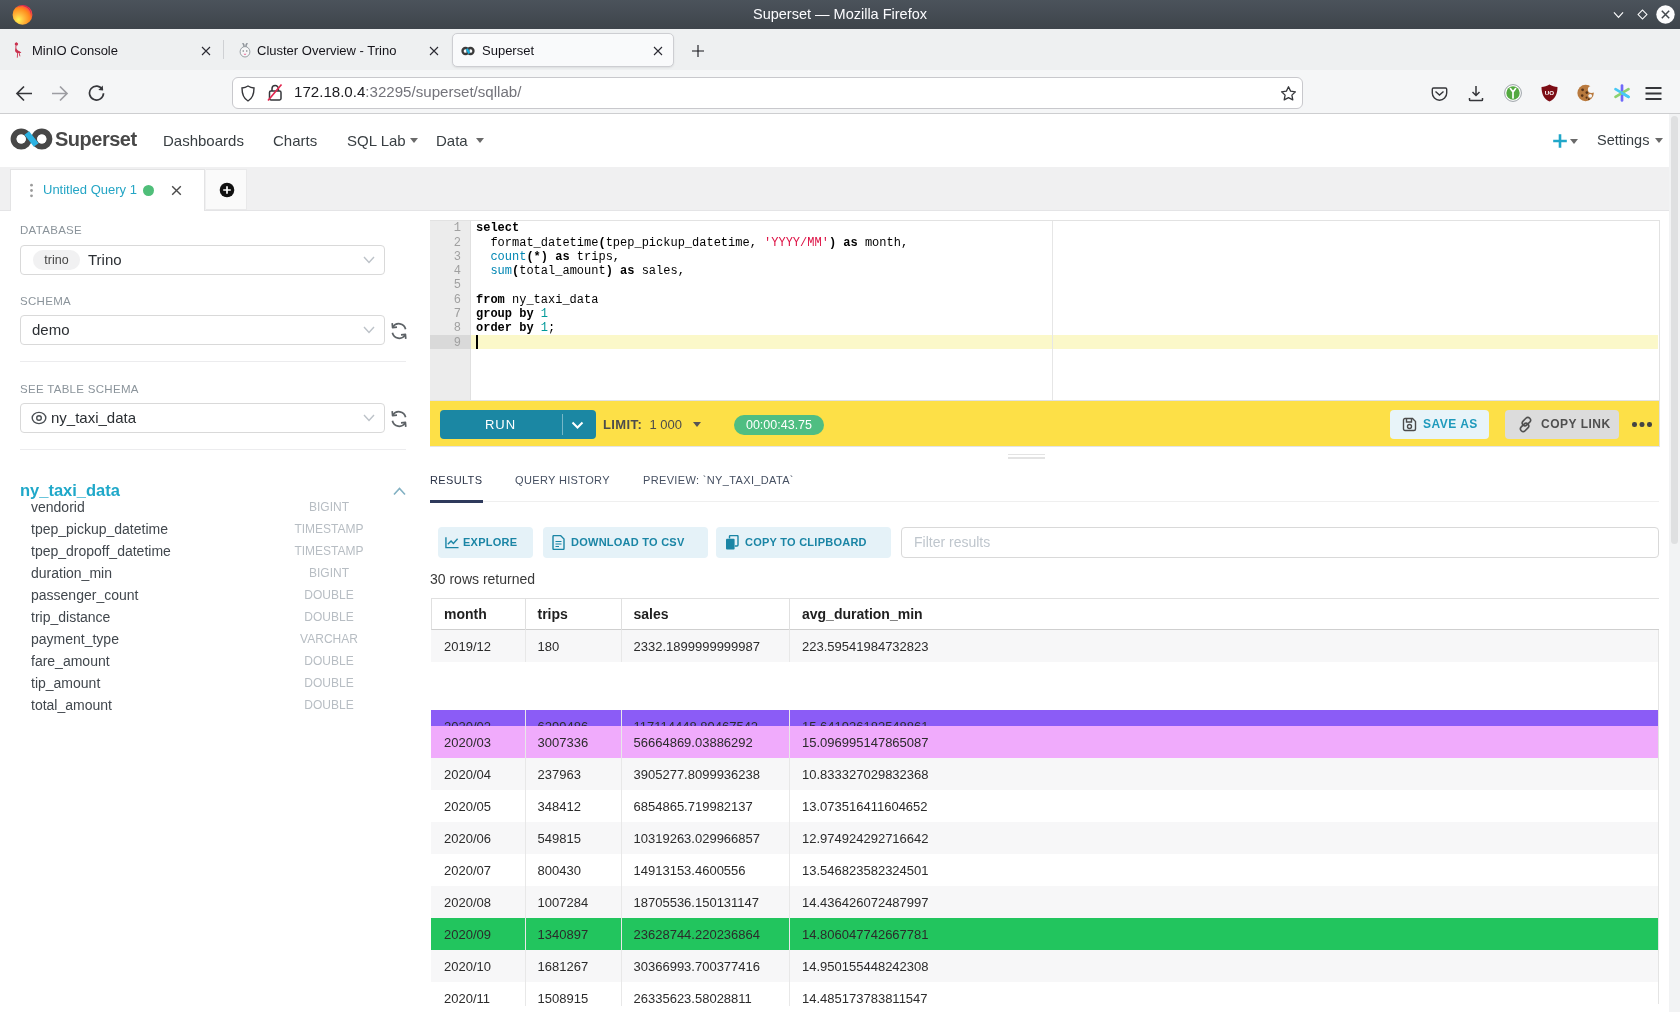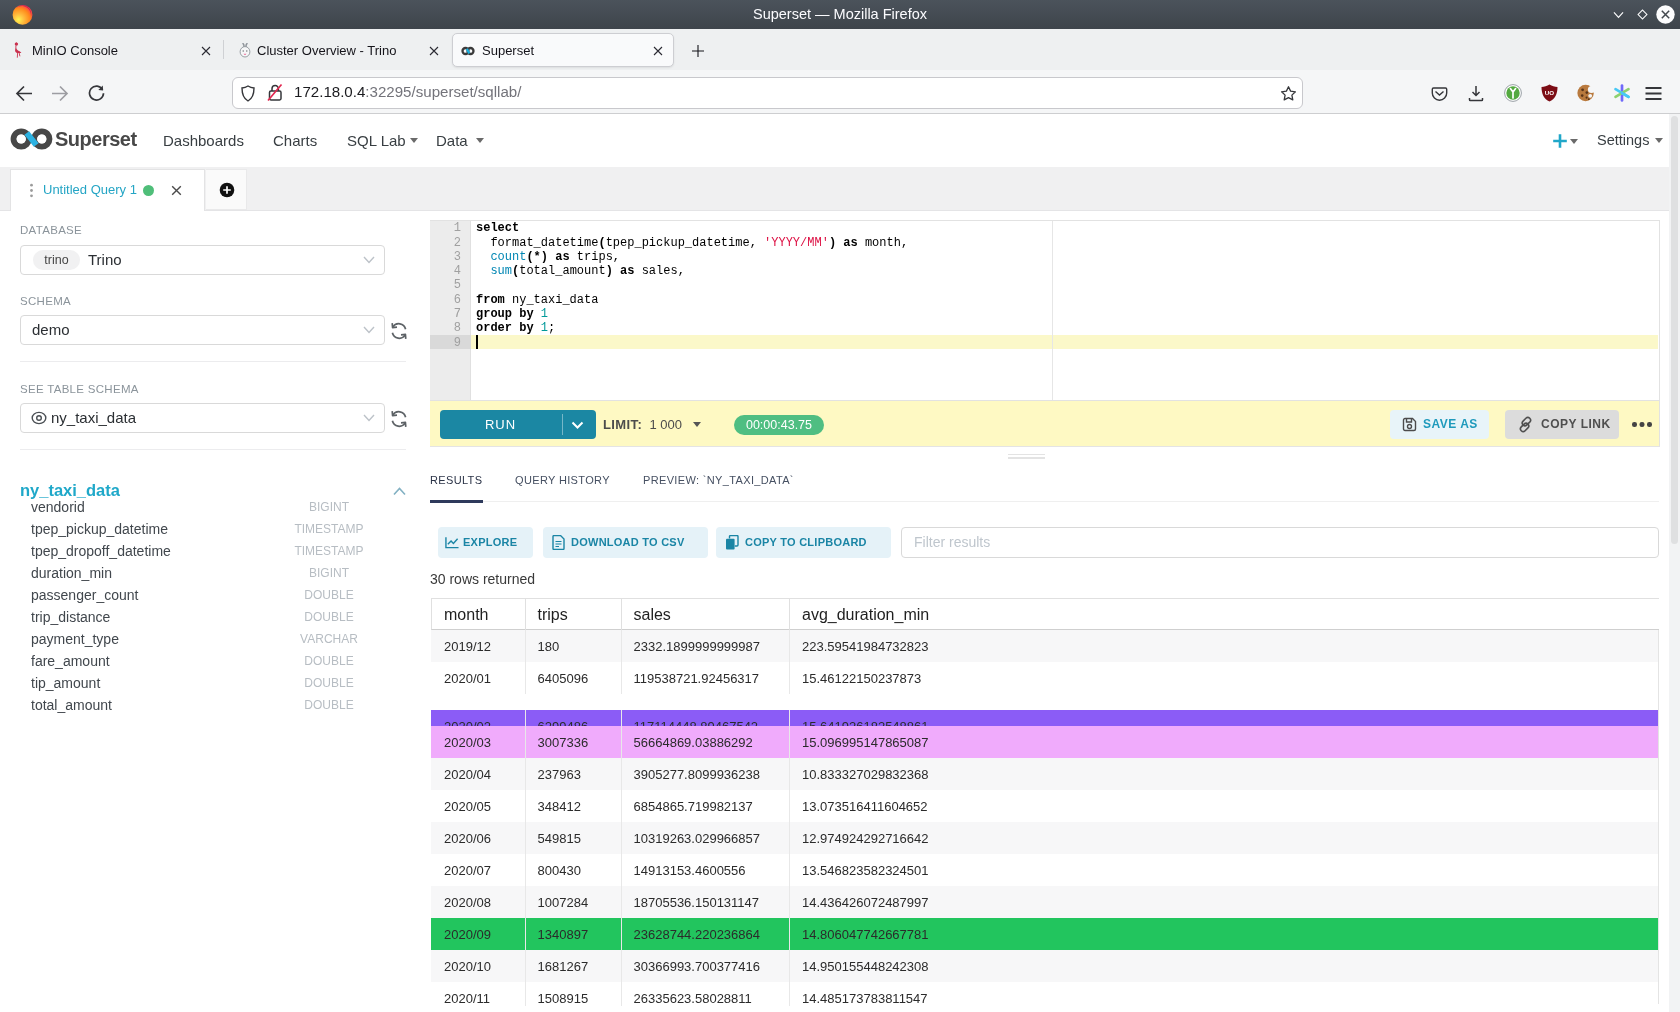--- a/index.html
+++ b/index.html
@@ -34,26 +34,26 @@
     border-top:1px solid #e2e2e2; border-right:1px solid #e2e2e2; border-bottom:1px solid #e2e2e2; background:#fff; }
   #gutter { left:0; top:0; width:41px; height:179px; background:#ececec; border-right:1px solid #e0e0e0; }
   .lnum { position:absolute; left:0; width:31px; text-align:right;
     font-family:"Liberation Mono", monospace; font-size:12px; color:#a0a0a0; line-height:14.3px; }
   .codeline { position:absolute; left:46px; font-family:"Liberation Mono", monospace;
     font-size:12px; line-height:14.3px; color:#000; white-space:pre; }
   .kw { font-weight:bold; }
   .fn { color:#0086b3; }
   .str { color:#dd1144; }
   .num { color:#009999; }
-  #sqltoolbar { left:430px; top:401px; width:1230px; height:46px; background:#fef9c3;
+  #sqltoolbar { left:430px; top:401px; width:1230px; height:46px; background:#fde047;
     border-bottom:1px solid #e4e4e4; border-right:1px solid #e2e2e2;}
   .rtab { position:absolute; font-size:11px; color:#465062; letter-spacing:.35px; }
   .abtn { position:absolute; top:527px; height:31px; background:#e5f2f8; border-radius:4px;
     color:#1a85a5; font-weight:bold; font-size:11px; letter-spacing:.25px; }
-  .th { position:absolute; top:598px; height:32px; line-height:33px; font-weight:normal; font-size:16px; color:#1f1f1f; }
+  .th { position:absolute; top:598px; height:32px; line-height:33px; font-weight:bold; font-size:14px; color:#1f1f1f; }
   .trow { position:absolute; left:431px; width:1228px; height:32px; }
   .td { position:absolute; top:0; height:32px; line-height:34px; font-size:13px; color:#2b2b2b; }
   .cdiv { position:absolute; top:0; width:1px; height:32px; background:#e8e8e8; }
 </style>
 </head>
 <body>
 <div id="root" class="abs" style="left:0;top:0;width:1680px;height:1012px;">
 <div id="titlebar" class="abs">
 <svg class="abs" style="left:12px;top:4px" width="21" height="21" viewBox="0 0 21 21">
  <defs>
@@ -373,29 +373,20 @@
 <div class="abs" style="left:431px;top:630px;width:1228px;height:376px;overflow:hidden">
 <div class="trow" style="left:0;top:0px;background:#f7f7f8">
 <div class="td" style="left:13.0px">2019/12</div>
 <div class="td" style="left:106.5px">180</div>
 <div class="td" style="left:202.5px">2332.1899999999987</div>
 <div class="td" style="left:371.0px">223.59541984732823</div>
 <div class="cdiv" style="left:93.5px"></div>
 <div class="cdiv" style="left:189.5px"></div>
 <div class="cdiv" style="left:358.4px"></div>
 </div>
-<div class="trow" style="left:0;top:32px;background:#ffffff">
-<div class="td" style="left:13.0px">2020/01</div>
-<div class="td" style="left:106.5px">6405096</div>
-<div class="td" style="left:202.5px">119538721.92456317</div>
-<div class="td" style="left:371.0px">15.46122150237873</div>
-<div class="cdiv" style="left:93.5px"></div>
-<div class="cdiv" style="left:189.5px"></div>
-<div class="cdiv" style="left:358.4px"></div>
-</div>
 <div class="trow" style="left:0;top:80px;background:#8b5cf6">
 <div class="td" style="left:13.0px">2020/02</div>
 <div class="td" style="left:106.5px">6299486</div>
 <div class="td" style="left:202.5px">117114448.89467542</div>
 <div class="td" style="left:371.0px">15.641926182548861</div>
 <div class="cdiv" style="left:93.5px"></div>
 <div class="cdiv" style="left:189.5px"></div>
 <div class="cdiv" style="left:358.4px"></div>
 </div>
 <div class="trow" style="left:0;top:96px;background:#f0abfc">

